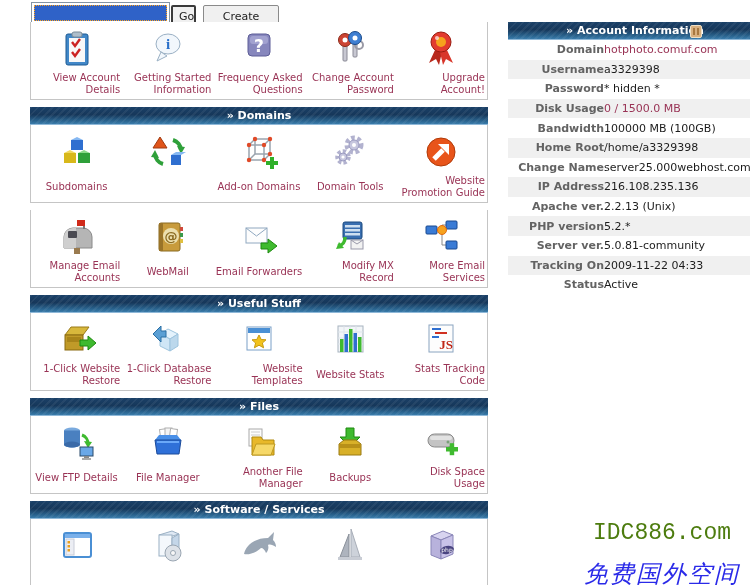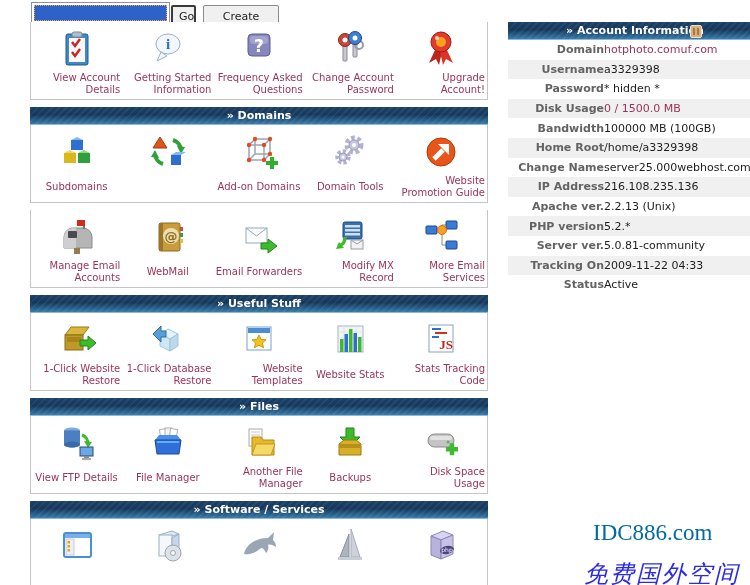--- a/index.html
+++ b/index.html
@@ -37,22 +37,22 @@
        border:1px solid #efe0c5;border-radius:2px;cursor:pointer;}
   .pin:before{content:"";position:absolute;left:2px;top:2px;width:2px;height:7px;background:#a87840;}
   .pin:after{content:"";position:absolute;left:6px;top:2px;width:2px;height:7px;background:#a87840;}
   .acc-row{display:flex;align-items:center;height:19.6px;font-size:11px;background:#fff;}
   .acc-row:nth-child(even){background:#f0f0f0;}
   .acc-lab{width:88px;padding-left:8px;color:#636363;font-weight:bold;flex:none;text-align:right;}
   .acc-val{color:#1c1c1c;white-space:nowrap;}
   .acc-val.hl{color:#993355;}
 
   
-  .wm1{position:absolute;left:593px;top:520px;font-family:Liberation Serif, serif;
-       font-size:23px;color:#0369a1;}
+  .wm1{position:absolute;left:593px;top:520px;font-family:Liberation Mono, monospace;
+       font-size:23px;color:#4d7c0f;}
   .wm2{position:absolute;left:584px;top:558px;font-family:Liberation Serif, serif;
        font-size:24px;letter-spacing:2px;color:#2a2ae8;font-style:italic;}
 </style>
 </head>
 <body>
 
 <div class="stage">
 
   <div class="topbar">
     <div class="sel">

